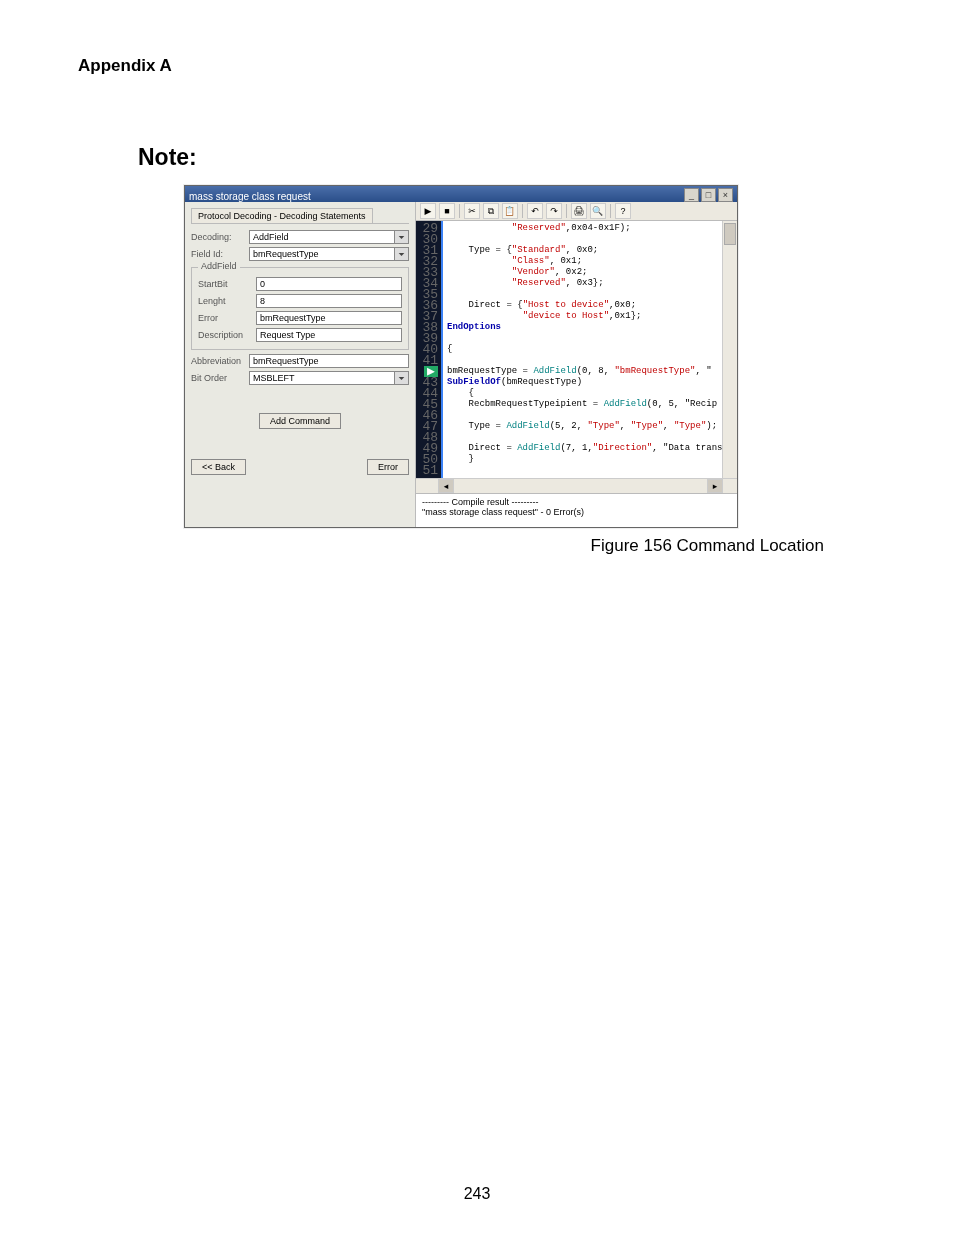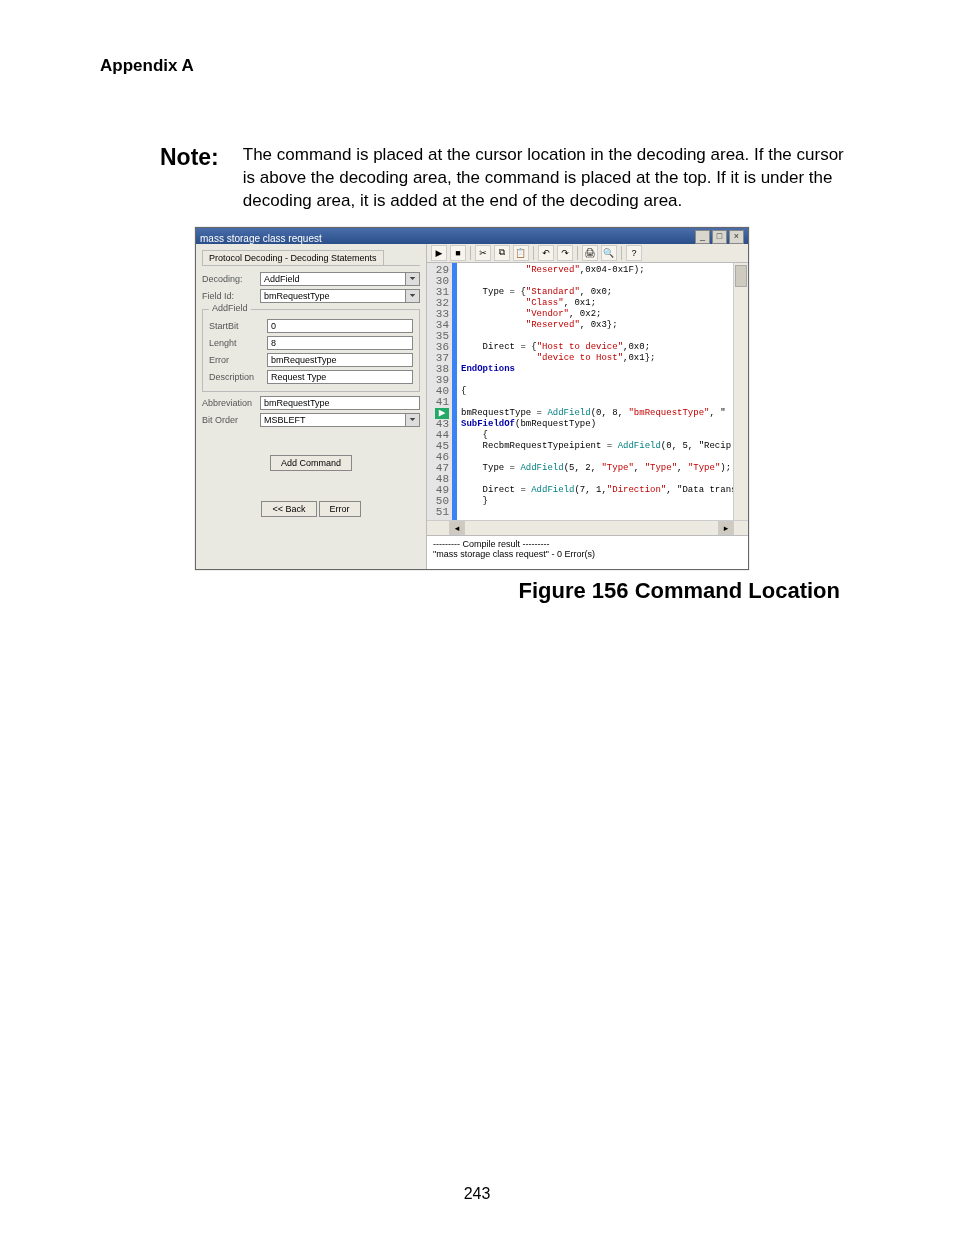--- a/index.html
+++ b/index.html
@@ -1,72 +1,71 @@
 <!DOCTYPE html>
 <html><head>
 <meta charset="utf-8">
 <style>
   html,body{margin:0;padding:0;background:#fff;font-family:Arial,Helvetica,sans-serif;color:#000}
-  .page{width:954px;height:1235px;position:relative;box-sizing:border-box;padding:56px 110px 0 100px}
+  .page{width:954px;height:1235px;position:relative;box-sizing:border-box;padding:56px 110px 0 78px}
   .appendix{font-weight:bold;font-size:17px;margin:0 0 68px 0}
   .note-row{display:flex;align-items:flex-start;gap:24px;margin-left:60px;margin-right:0}
   .note-label{font-weight:bold;font-size:23px;flex:0 0 auto}
   .note-text{font-size:17px;line-height:1.35}
   .figwrap{margin-top:14px;text-align:center}
-  .fig-caption{font-weight:bold;font-size:22px;text-align:right;margin-top:8px;margin-right:4px}
+  .fig-caption{font-weight:normal;font-size:17px;text-align:right;margin-top:8px;margin-right:20px}
   .page-num{position:absolute;bottom:32px;left:0;right:0;text-align:center;font-size:16px}
 
   
   .shot{width:552px;margin:0 auto;border:1px solid #666;background:#e9e9e2;font-family:Tahoma,Arial,sans-serif;font-size:9px;color:#000;text-align:left;box-shadow:0 0 0 1px #eee}
   .titlebar{height:16px;background:linear-gradient(#4a6ea9,#2a4e89);color:#fff;display:flex;align-items:flex-end;padding:0 4px;font-size:10px}
   .titlebar .spacer{flex:1}
   .tb-btn{width:13px;height:12px;background:#d9d6cd;border:1px solid #888;margin-left:2px;display:flex;align-items:center;justify-content:center;color:#333;font-size:9px;line-height:1}
   .body{display:flex}
   .left{width:230px;padding:6px 6px 8px 6px;box-sizing:border-box}
   .tabrow{display:flex;border-bottom:1px solid #bbb;margin-bottom:6px}
   .tab{padding:2px 6px;border:1px solid #bbb;border-bottom:none;background:#ece9e0;font-size:9px}
   .form-row{display:flex;align-items:center;margin:3px 0}
   .form-row label{width:58px;color:#555}
   .inp{flex:1;height:14px;border:1px solid #888;background:#fff;padding:0 3px;font-size:9px;box-sizing:border-box}
   .sel{display:flex}
   .sel .dd{width:13px;border:1px solid #888;border-left:none;background:#ddd;display:flex;align-items:center;justify-content:center}
   .sel .dd svg{width:7px;height:7px}
   .grp{border:1px solid #bbb;padding:6px 6px 4px 6px;margin:6px 0 4px 0;position:relative}
   .grp-title{position:absolute;top:-7px;left:6px;background:#e9e9e2;padding:0 3px;color:#555}
   .btn{border:1px solid #888;background:#ece9e0;padding:2px 10px;font-size:9px}
-  .btn-row{display:flex;justify-content:center;gap:2px;margin-top:30px}
+  .btn-row{display:flex;justify-content:space-between;gap:2px;margin-top:30px}
   .add-row{display:flex;justify-content:center;margin-top:28px}
 
   .right{flex:1;border-left:1px solid #bbb;display:flex;flex-direction:column;min-width:0}
   .toolbar{height:18px;background:#ece9e0;border-bottom:1px solid #bbb;display:flex;align-items:center;padding:0 4px;gap:3px}
   .tico{width:14px;height:14px;background:#f6f4ec;border:1px solid #ccc;display:flex;align-items:center;justify-content:center}
   .tdiv{width:1px;height:14px;background:#bbb;margin:0 1px}
   .code{flex:1;display:flex;background:#fff;overflow:hidden;position:relative;min-height:240px}
-  .gut{width:22px;background:#e5e5e5;border-right:5px solid #3b82f6;text-align:right;padding:2px 3px 2px 0;color:#666;font-family:"Courier New",monospace;font-size:11px;line-height:11px}
+  .gut{width:22px;background:#0f172a;border-right:2px solid #3b82f6;text-align:right;padding:2px 3px 2px 0;color:#666;font-family:"Courier New",monospace;font-size:13px;line-height:11px}
   .gut .mk{background:#2a6;color:#fff;display:inline-block;width:14px;text-align:center}
   .src{flex:1;padding:2px 0 2px 4px;font-family:"Courier New",monospace;font-size:9px;line-height:11px;white-space:pre;overflow:hidden}
   .kw{color:#0000aa;font-weight:bold}
   .fn{color:#008080}
   .str{color:#c00000}
   .scroll-v{width:14px;background:#ece9e0;border-left:1px solid #ccc;position:relative}
   .scroll-v .th{position:absolute;left:1px;right:1px;top:2px;height:20px;background:#cfcac0;border:1px solid #aaa}
   .scroll-h{height:14px;background:#ece9e0;border-top:1px solid #ccc;display:flex}
   .scroll-h .ar{width:14px;border:1px solid #ccc;background:#cfcac0;display:flex;align-items:center;justify-content:center}
   .scroll-h .tr{flex:1}
   .compile{border-top:1px solid #bbb;background:#fff;padding:3px 6px 10px 6px;font-size:9px}
 </style>
 </head>
 <body>
 
 <div class="page">
   <h3 class="appendix">Appendix A</h3>
 
   <div class="note-row">
     <div class="note-label">Note:</div>
-    <div class="note-text">The command is placed at the cursor location in the decoding area. If the cursor is above the decoding area, the command is placed at the top. If it is under the decoding area, it is added at the end of the decoding area.</div>
   </div>
 
   <div class="figwrap">
 
     <div class="shot">
       <div class="titlebar">
         <span>mass storage class request</span>
         <span class="spacer"></span>
         <span class="tb-btn">_</span>
         <span class="tb-btn">□</span>

